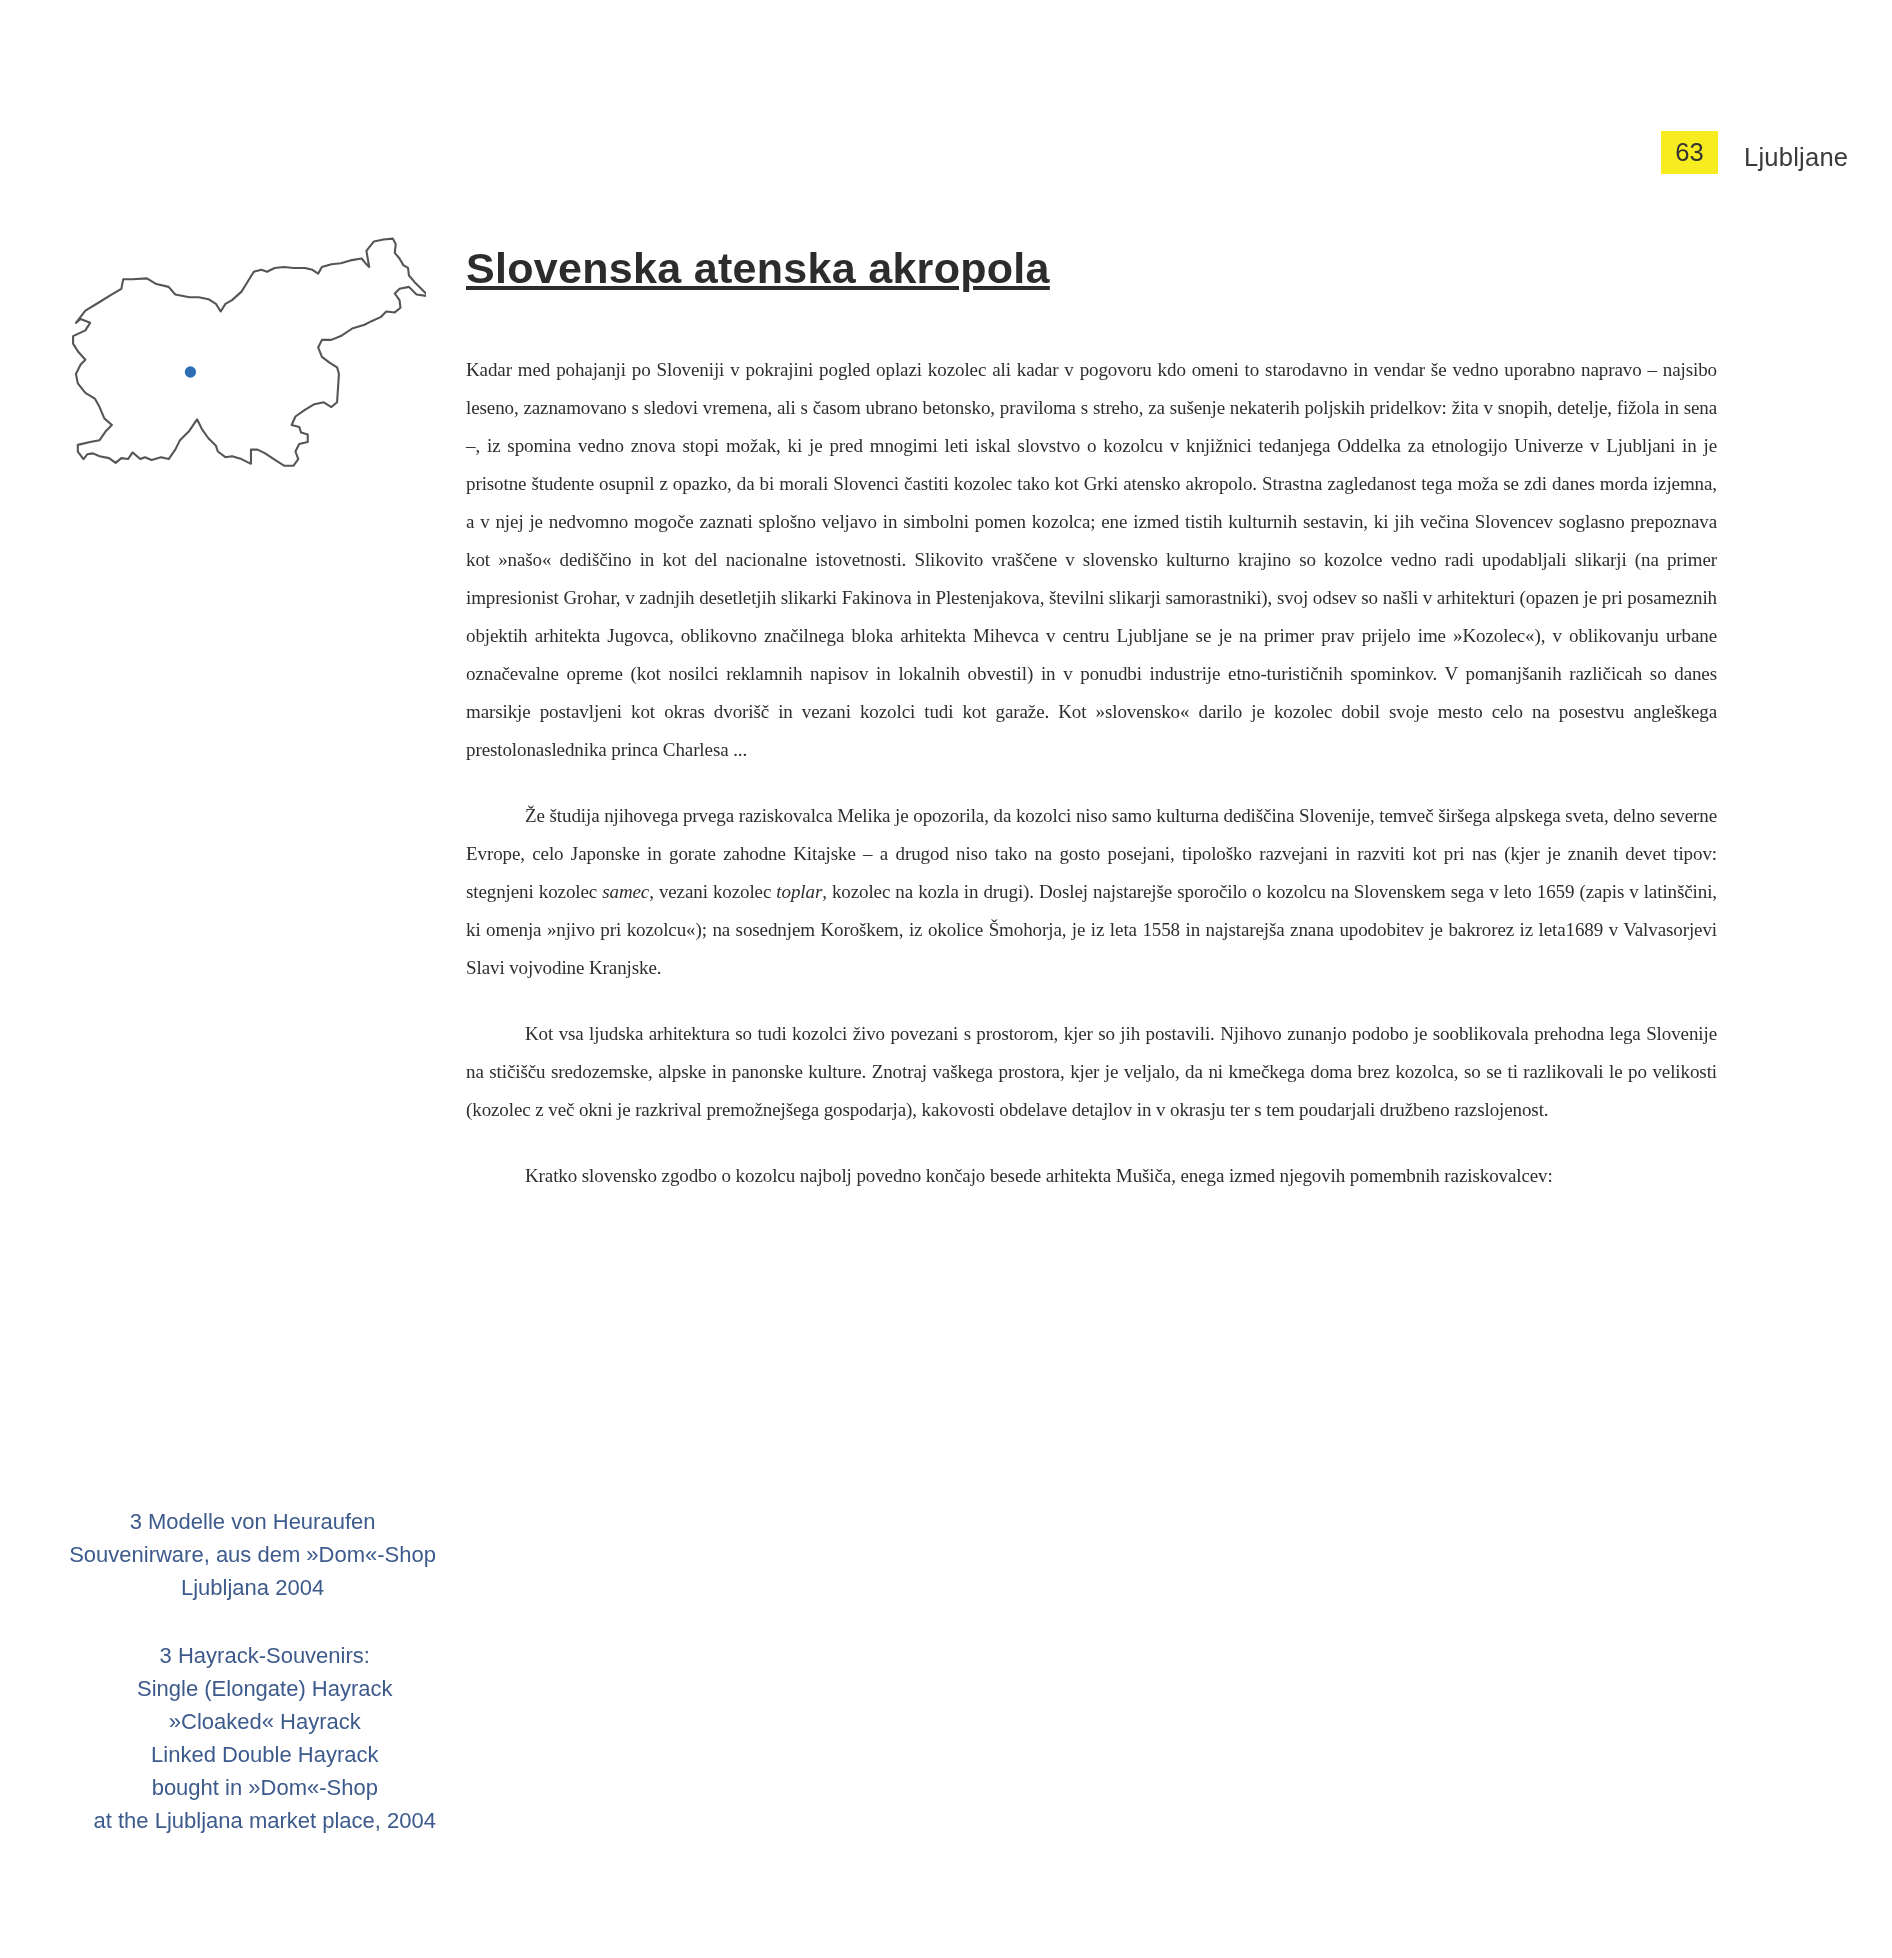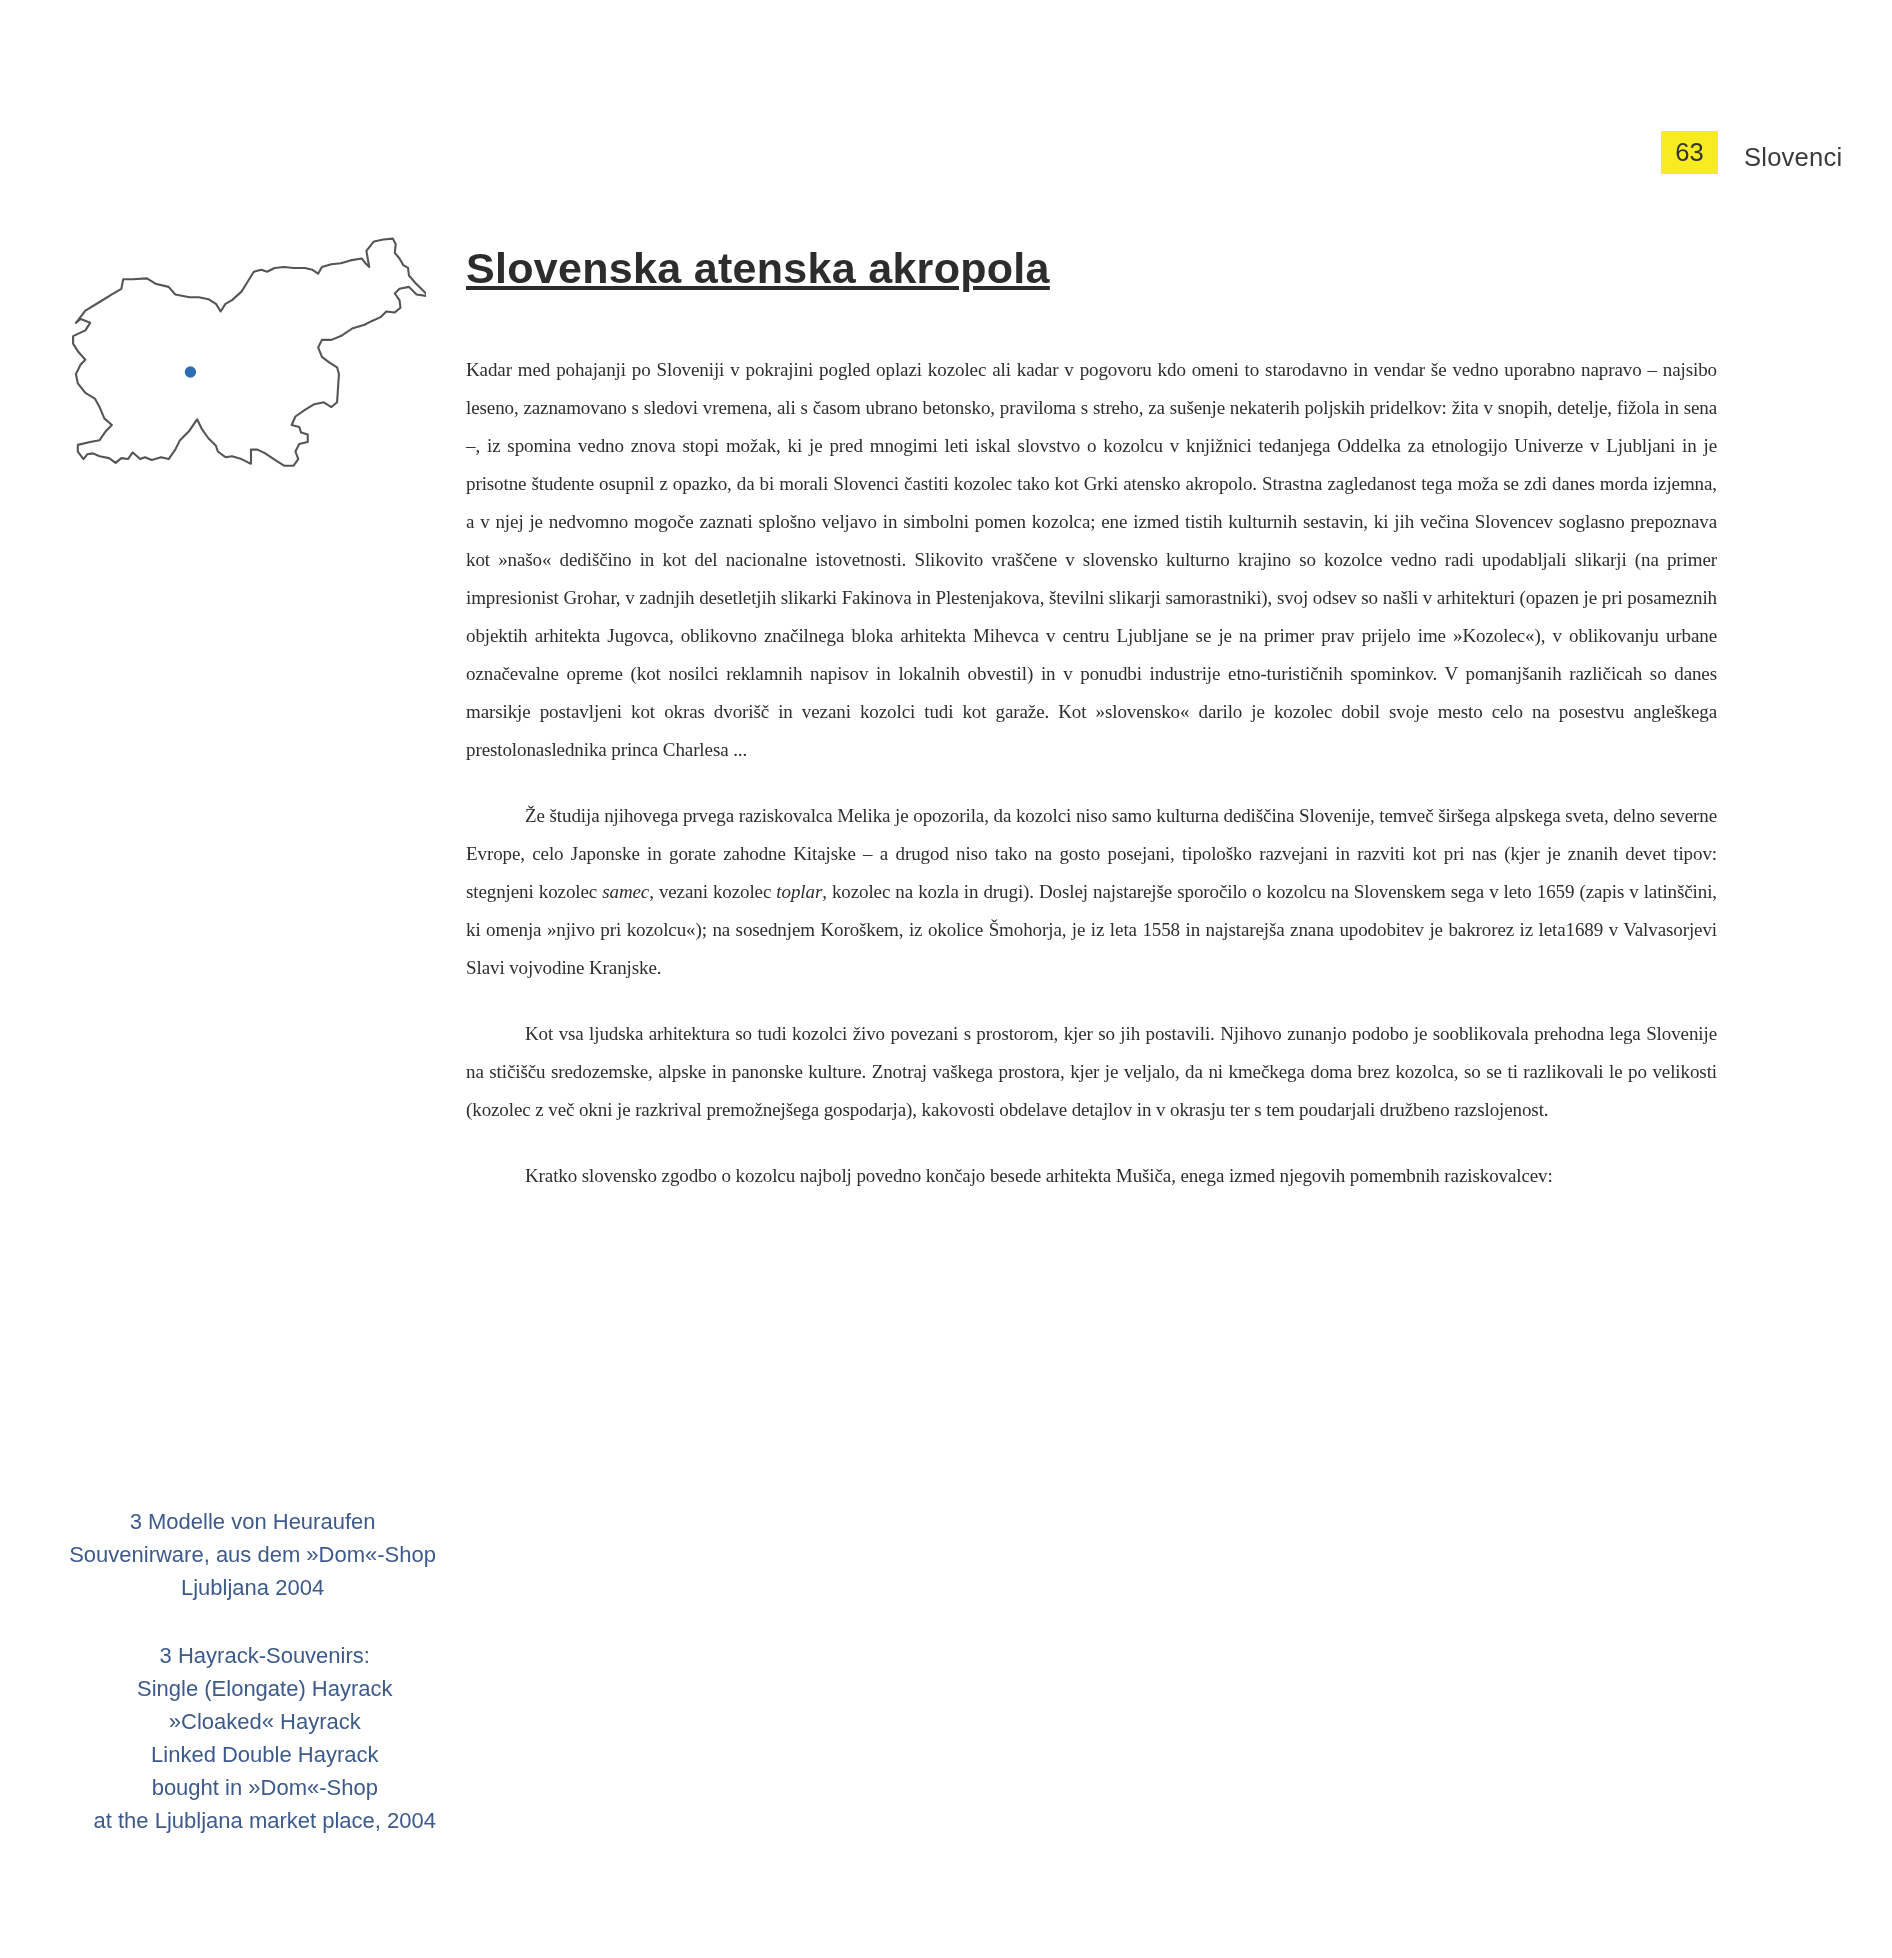--- a/index.html
+++ b/index.html
@@ -22,21 +22,21 @@
              color: #3d5a8c; white-space: nowrap; }
   .caption .line { display: block; text-align: center; }
   em { font-style: italic; }
 </style>
 </head>
 <body>
 
 <div class="page-num-box">
   <span>63</span>
 </div>
-<div class="running-head">Slovenci</div>
+<div class="running-head">Ljubljane</div>
 
 <div class="map">
   <svg width="369" height="246" viewBox="0 0 390 260">
     <path d="M 20 96 L 30 83 L 45 74 L 58 66 L 68 60 L 70 50 L 80 50 L 95 49 L 105 55 L 118 58 L 125 66 L 140 69 L 150 69 L 160 71 L 168 76 L 173 84 L 178 76 L 185 72 L 195 63 L 200 55 L 208 42 L 216 40 L 222 42 L 230 38 L 240 37 L 250 38 L 262 38 L 270 40 L 276 44 L 280 37 L 290 34 L 300 33 L 310 30 L 322 28 L 326 33 L 330 37 L 327 20 L 335 10 L 345 8 L 355 7 L 358 13 L 357 22 L 362 28 L 366 35 L 371 38 L 372 46 L 378 53 L 385 60 L 393 68 L 380 66 L 372 58 L 362 60 L 357 65 L 362 72 L 363 80 L 357 85 L 348 84 L 342 90 L 333 94 L 325 98 L 312 102 L 300 110 L 290 114 L 280 114 L 276 122 L 280 132 L 288 138 L 296 143 L 298 150 L 297 165 L 296 180 L 290 185 L 282 180 L 272 182 L 262 188 L 252 195 L 248 204 L 256 206 L 258 212 L 265 214 L 265 222 L 256 224 L 252 232 L 255 240 L 250 247 L 240 247 L 232 242 L 220 234 L 212 230 L 205 230 L 205 245 L 195 240 L 185 237 L 178 238 L 170 232 L 168 226 L 160 218 L 153 208 L 148 198 L 140 210 L 130 220 L 125 230 L 118 240 L 110 238 L 100 241 L 93 238 L 88 240 L 80 233 L 75 240 L 68 239 L 62 244 L 55 239 L 45 237 L 38 234 L 32 235 L 28 240 L 22 232 L 22 225 L 35 222 L 45 220 L 52 210 L 58 204 L 50 197 L 45 185 L 40 176 L 30 170 L 22 160 L 20 150 L 25 140 L 30 135 L 22 126 L 17 118 L 17 110 L 30 104 L 35 96 L 25 92 L 20 96 Z" fill="none" stroke="#555555" stroke-width="2.2" stroke-linejoin="round"></path>
     <circle cx="141" cy="148" r="6" fill="#2c6db5"></circle>
   </svg>
 </div>
 
 <h1 class="title">Slovenska atenska akropola</h1>
 

